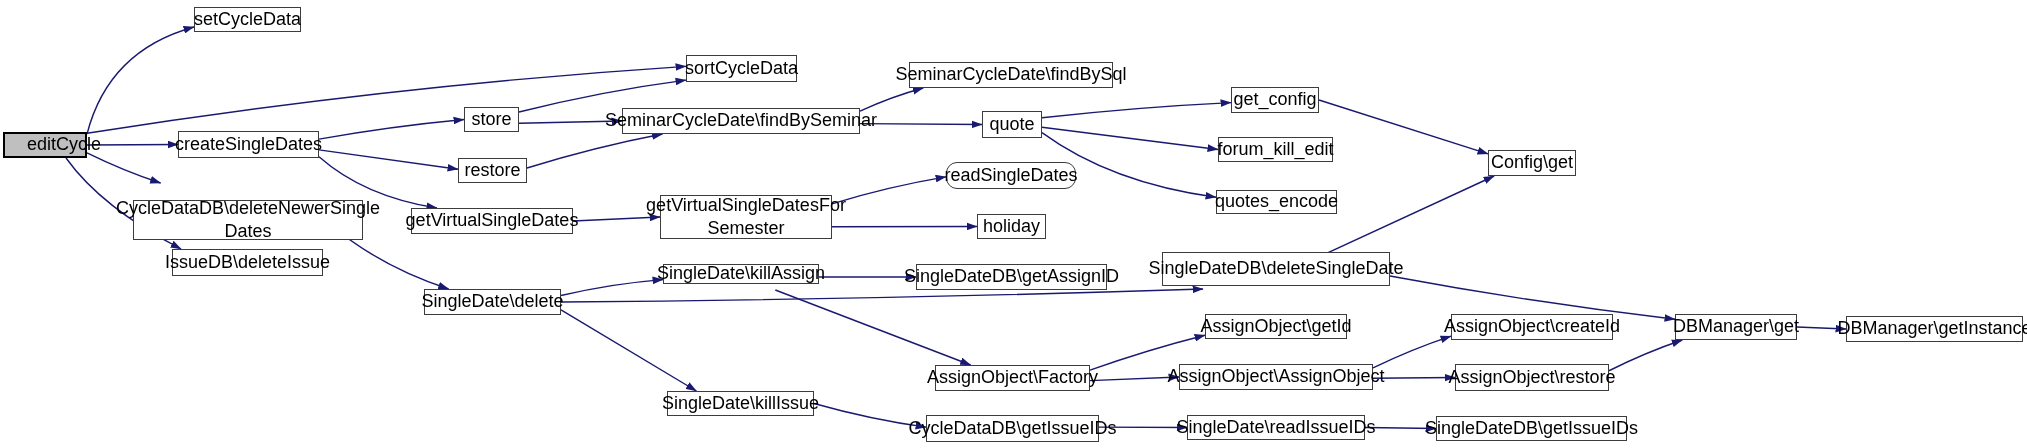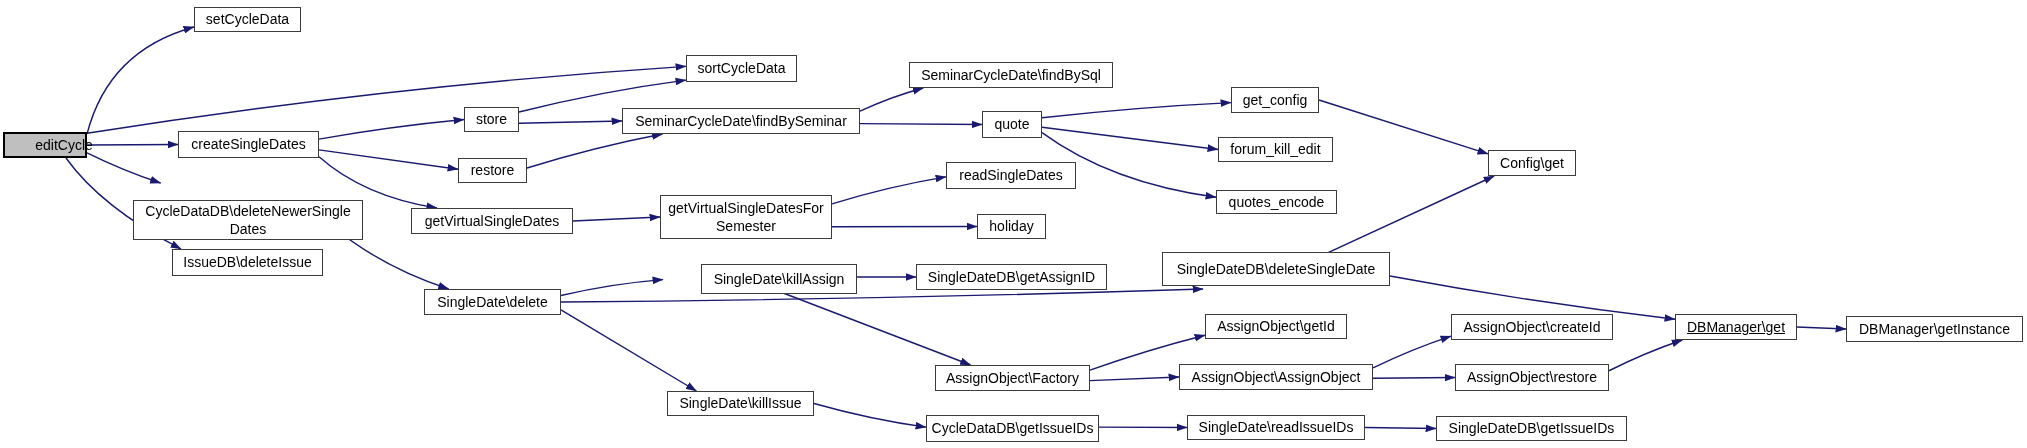--- a/index.html
+++ b/index.html
@@ -14,21 +14,21 @@
   .node{
     position:absolute;
     box-sizing:border-box;
     border:1.3px solid #3c3c3c;
     background:#ffffff;
     color:#000000;
     display:flex;
     align-items:center;
     justify-content:center;
     text-align:center;
-    font-size:14px;
+    font-size:18px;
     line-height:1.3;
     white-space:pre-line;
     padding:0 2px;
     cursor:default;
   }
   .node.highlight{
     background:#bfbfbf;
     border:2px solid #000000;
   }
 </style>
@@ -88,35 +88,35 @@
 Dates</div>
     <div class="node" style="left: 172px; top: 249px; width: 151px; height: 27px;">IssueDB\deleteIssue</div>
     <div class="node" style="left: 464px; top: 107px; width: 55px; height: 25px;">store</div>
     <div class="node" style="left: 458px; top: 158px; width: 69px; height: 25px;">restore</div>
     <div class="node" style="left: 411px; top: 208px; width: 162px; height: 26px;">getVirtualSingleDates</div>
     <div class="node" style="left: 424px; top: 289px; width: 137px; height: 26px;">SingleDate\delete</div>
     <div class="node" style="left: 686px; top: 55px; width: 111px; height: 27px;">sortCycleData</div>
     <div class="node" style="left: 622px; top: 108px; width: 238px; height: 26px;">SeminarCycleDate\findBySeminar</div>
     <div class="node" style="left: 660px; top: 195px; width: 172px; height: 44px;">getVirtualSingleDatesFor
 Semester</div>
-    <div class="node" style="left: 701px; top: 264px; width: 156px; height: 30px;">SingleDate\killAssign</div>
+    <div class="node" style="left: 663px; top: 264px; width: 156px; height: 20px;">SingleDate\killAssign</div>
     <div class="node" style="left: 667px; top: 391px; width: 147px; height: 25px;">SingleDate\killIssue</div>
     <div class="node" style="left: 909px; top: 62px; width: 204px; height: 26px;">SeminarCycleDate\findBySql</div>
     <div class="node" style="left: 982px; top: 111px; width: 60px; height: 27px;">quote</div>
-    <div class="node" style="left: 946px; top: 162px; width: 130px; height: 27px;">readSingleDates</div>
+    <div class="node" style="left: 946px; top: 162px; width: 130px; height: 27px; border-radius: 11px;">readSingleDates</div>
     <div class="node" style="left: 977px; top: 214px; width: 69px; height: 25px;">holiday</div>
     <div class="node" style="left: 916px; top: 264px; width: 191px; height: 26px;">SingleDateDB\getAssignID</div>
     <div class="node" style="left: 935px; top: 365px; width: 155px; height: 26px;">AssignObject\Factory</div>
     <div class="node" style="left: 926px; top: 415px; width: 173px; height: 27px;">CycleDataDB\getIssueIDs</div>
     <div class="node" style="left: 1231px; top: 87px; width: 88px; height: 26px;">get_config</div>
     <div class="node" style="left: 1218px; top: 137px; width: 115px; height: 25px;">forum_kill_edit</div>
     <div class="node" style="left: 1216px; top: 190px; width: 121px; height: 24px;">quotes_encode</div>
     <div class="node" style="left: 1162px; top: 252px; width: 228px; height: 34px;">SingleDateDB\deleteSingleDate</div>
     <div class="node" style="left: 1205px; top: 314px; width: 142px; height: 25px;">AssignObject\getId</div>
     <div class="node" style="left: 1179px; top: 364px; width: 194px; height: 26px;">AssignObject\AssignObject</div>
     <div class="node" style="left: 1187px; top: 415px; width: 178px; height: 25px;">SingleDate\readIssueIDs</div>
     <div class="node" style="left: 1488px; top: 150px; width: 88px; height: 26px;">Config\get</div>
     <div class="node" style="left: 1451px; top: 314px; width: 162px; height: 26px;">AssignObject\createId</div>
     <div class="node" style="left: 1455px; top: 364px; width: 154px; height: 27px;">AssignObject\restore</div>
     <div class="node" style="left: 1436px; top: 416px; width: 191px; height: 25px;">SingleDateDB\getIssueIDs</div>
-    <div class="node" style="left: 1675px; top: 314px; width: 122px; height: 26px; text-decoration: underline;">DBManager\get</div>
+    <div class="node" style="left: 1675px; top: 314px; width: 122px; height: 26px;">DBManager\get</div>
     <div class="node" style="left: 1846px; top: 316px; width: 177px; height: 26px;">DBManager\getInstance</div>
   </div>
 
 </body></html>

